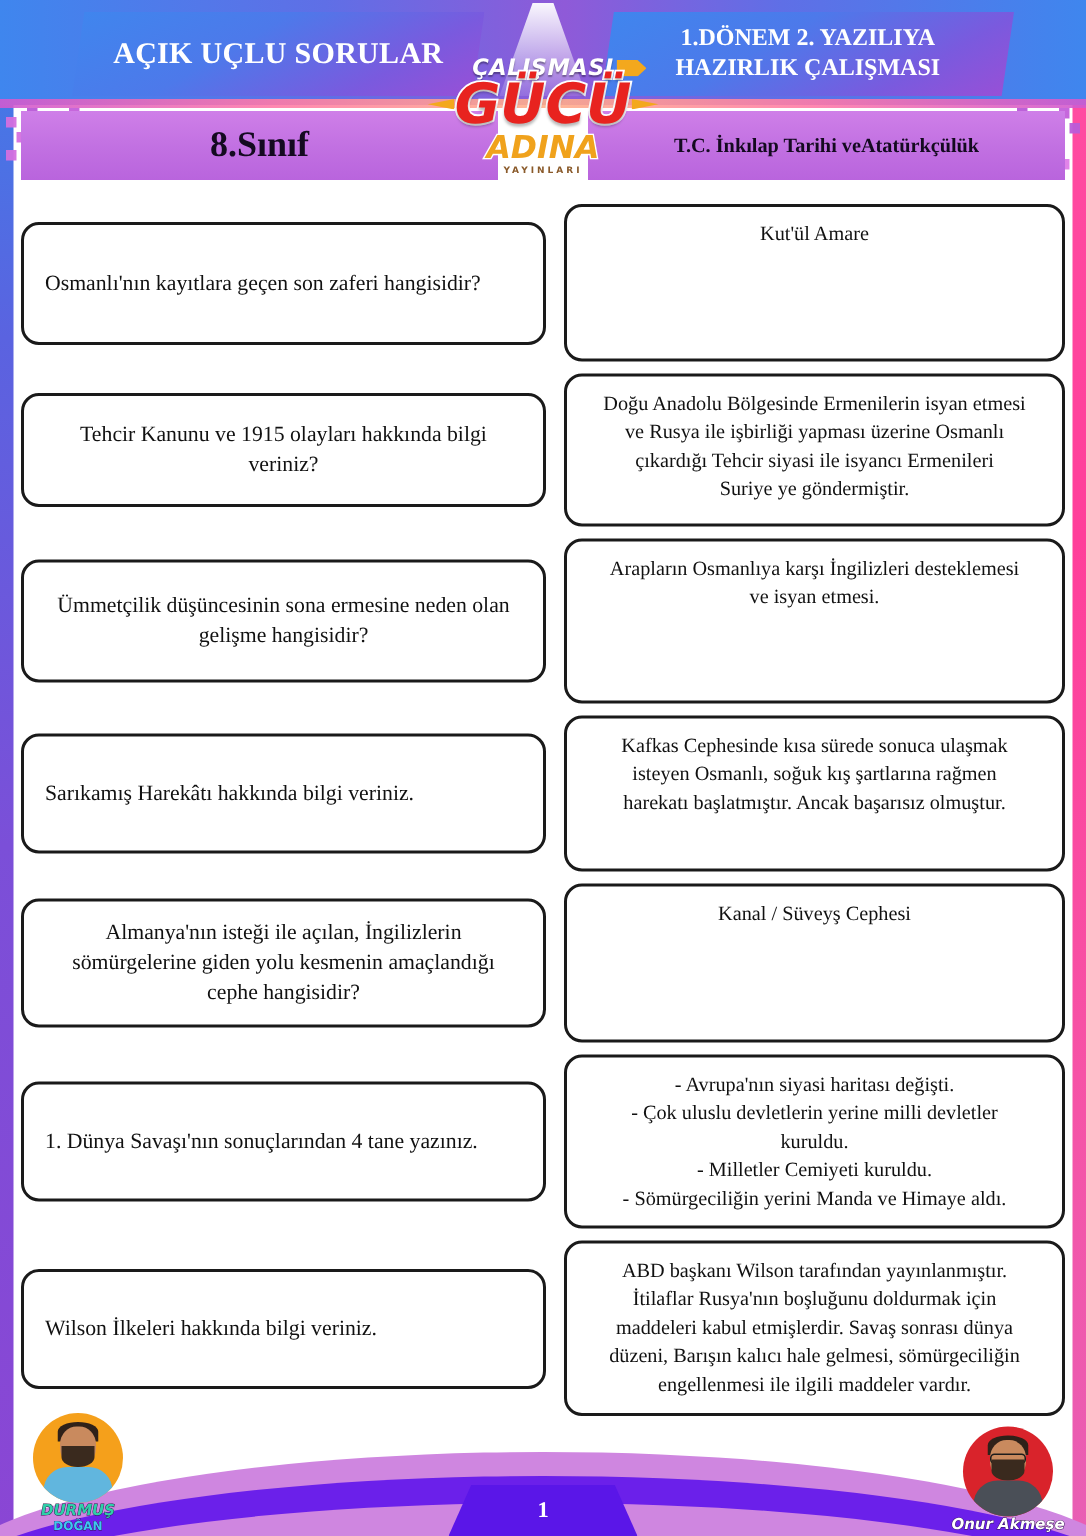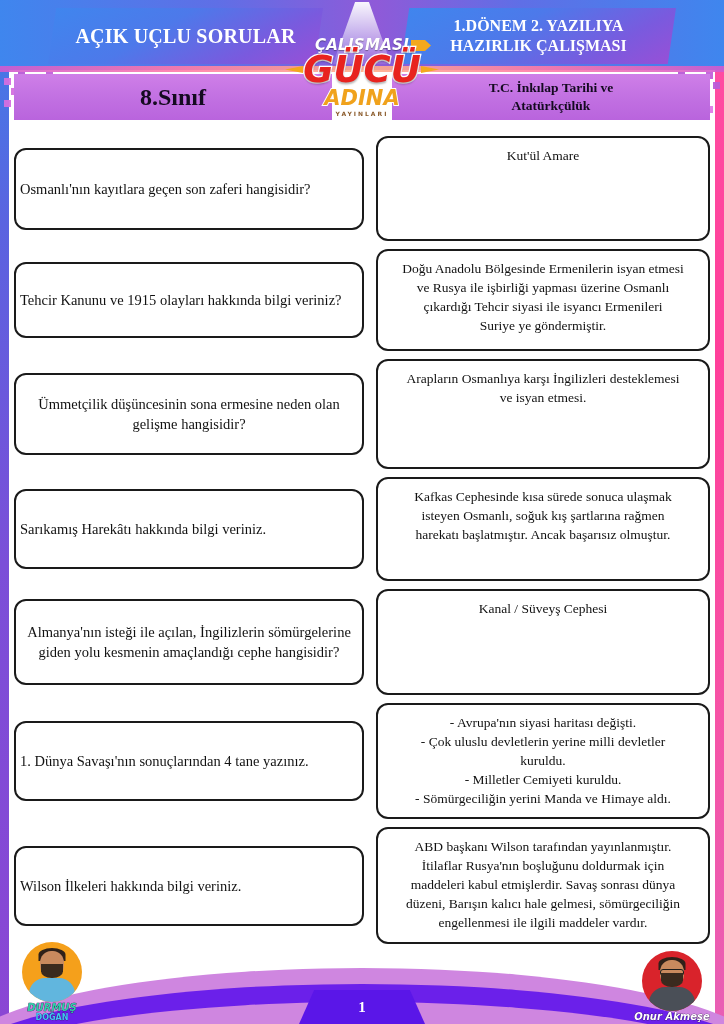--- a/index.html
+++ b/index.html
@@ -103,21 +103,21 @@
   .subband-left {
     left: 14px;
     width: 318px;
     font-size: 24px;
   }
   .subband-right {
     right: 14px;
     width: 318px;
     font-size: 13.5px;
     line-height: 1.35;
-    flex-direction: column;
+    flex-direction: row;
   }
 
   
   .pixels {
     position: absolute;
     top: 72px;
     width: 56px;
     height: 52px;
     opacity: .95;
     background-repeat: no-repeat;
@@ -247,21 +247,21 @@
     font-family: "Liberation Serif", serif;
     color: #111111;
     text-align: center;
   }
   .q-box {
     width: 350px;
     flex: 0 0 350px;
     min-height: 78px;
     display: flex;
     align-items: center;
-    padding: 8px 4px;
+    padding: 8px 14px;
     font-size: 14.5px;
     line-height: 1.38;
   }
   .a-box {
     flex: 1 1 auto;
     min-height: 96px;
     padding: 9px 12px;
     font-size: 13.5px;
     line-height: 1.4;
   }

